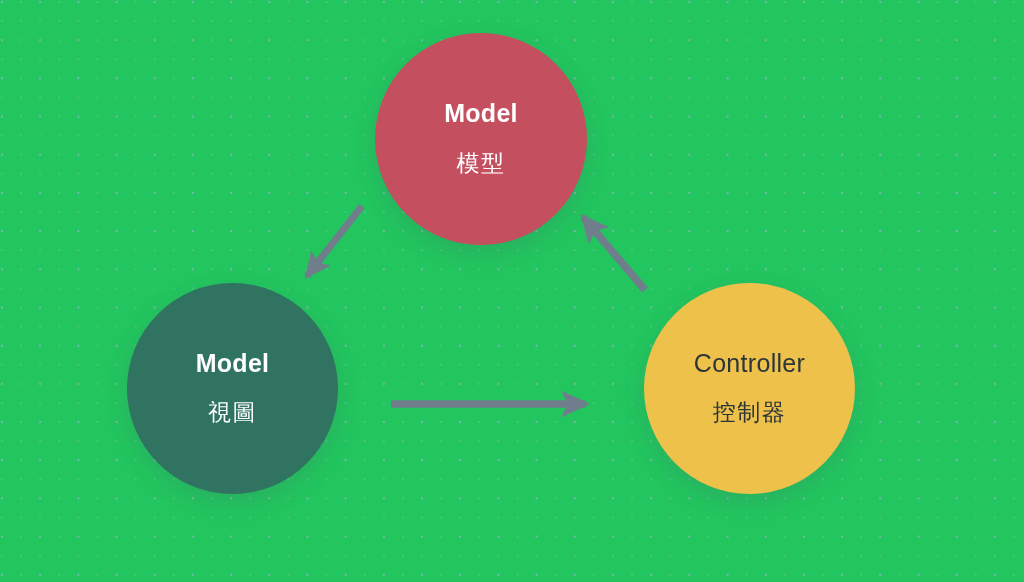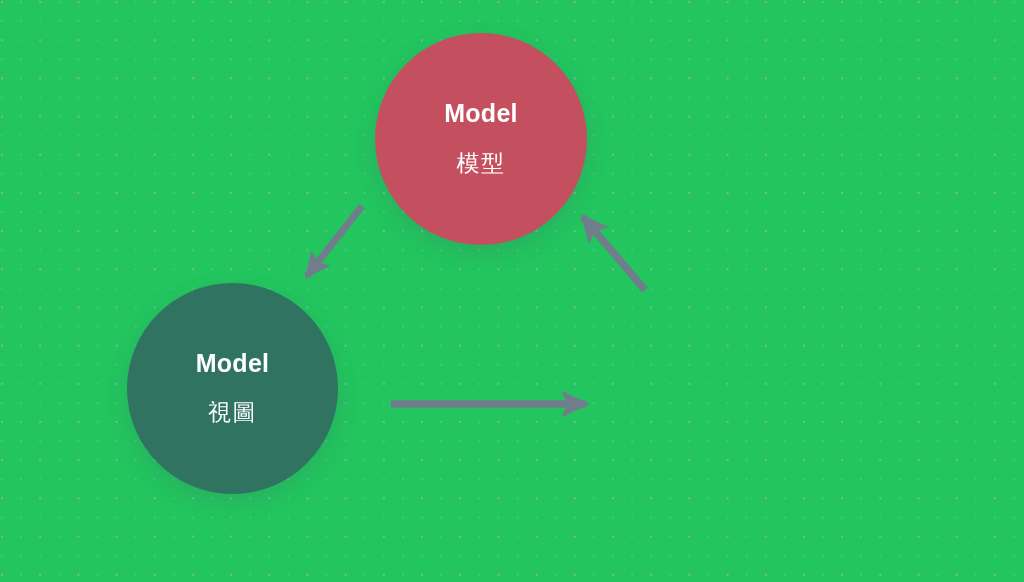--- a/index.html
+++ b/index.html
@@ -122,14 +122,18 @@
   <div class="node" id="node-model">
     <span class="node-label-en">Model</span>
     <span class="node-label-zh">模型</span>
   </div>
 
   <div class="node" id="node-view">
     <span class="node-label-en">Model</span>
     <span class="node-label-zh">視圖</span>
   </div>
 
+  <div class="node" id="node-controller">
+    <span class="node-label-en">Controller</span>
+    <span class="node-label-zh">控制器</span>
+  </div>
 
 </div>
 
 </body></html>

